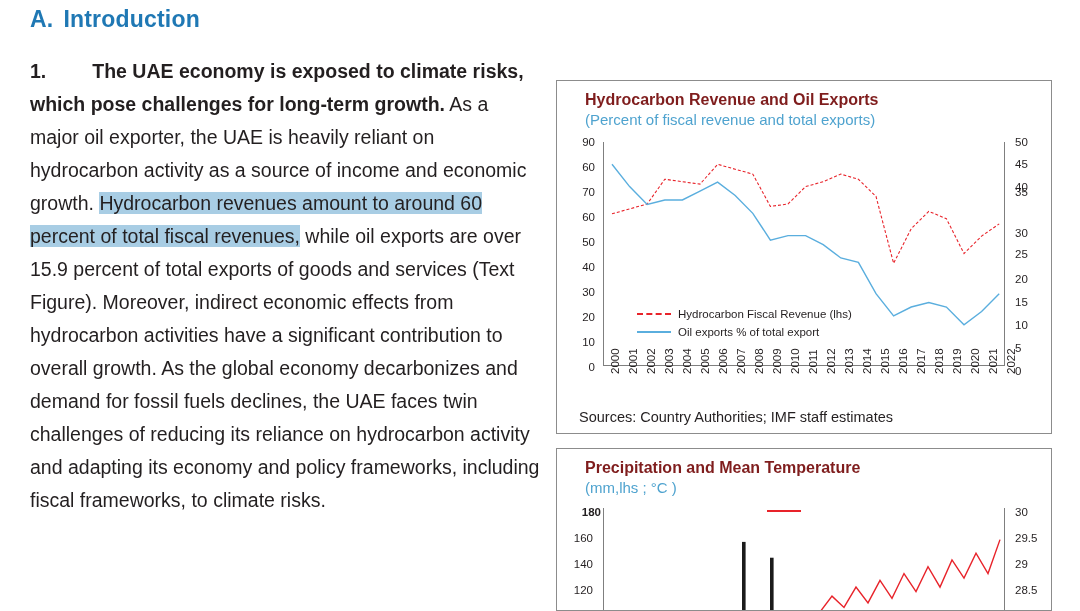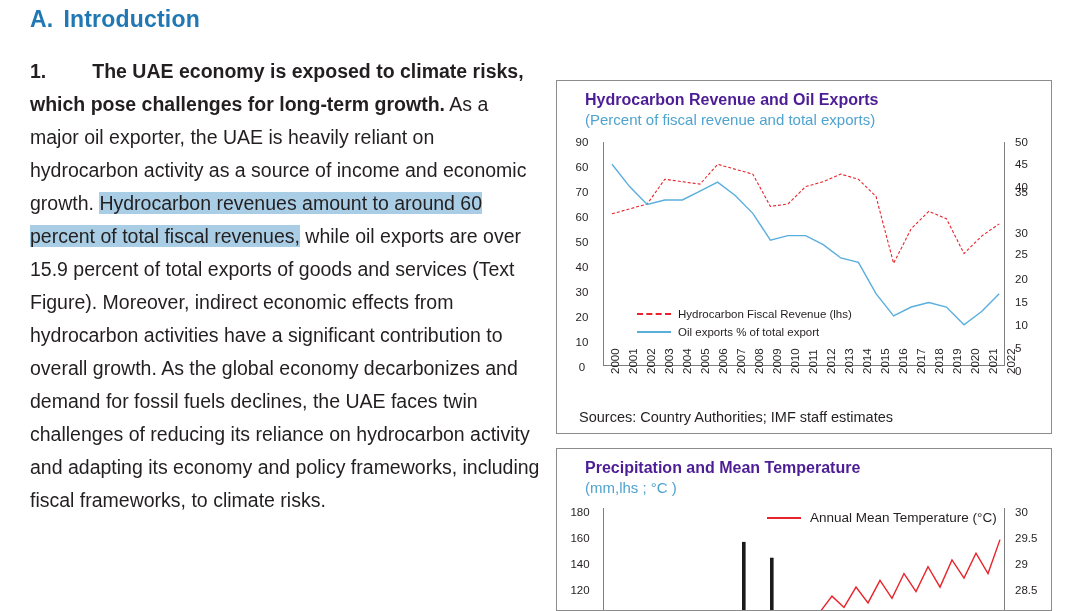--- a/index.html
+++ b/index.html
@@ -64,21 +64,21 @@
   .figure {
     border: 1px solid #8c8c8c;
     background: #ffffff;
     box-sizing: border-box;
     position: relative;
   }
   .fig1 { height: 354px; }
   .fig2 { margin-top: 14px; height: 163px; overflow: hidden; }
 
   .fig-title {
-    color: #4c1d95;
+    color: #7f1d1d;
     font-weight: bold;
     font-size: 16px;
     margin: 10px 0 0 28px;
   }
   .fig-sub {
     color: #4fa3cf;
     font-size: 15px;
     margin: 2px 0 0 28px;
   }
 
@@ -86,21 +86,21 @@
     position: relative;
     margin: 8px 10px 0 10px;
     height: 230px;
   }
   .plot-wrap.p2 { height: 120px; margin-top: 6px; }
 
   .axis-label {
     position: absolute;
     font-size: 11.5px;
     color: #231f20;
-    text-align: center;
+    text-align: right;
     width: 26px;
   }
   .axis-label.right { text-align: left; }
 
   .plot-area {
     position: absolute;
     left: 36px;
     right: 36px;
     top: 6px;
     bottom: 0;
@@ -256,21 +256,21 @@
 
       <div class="source-note">Sources: Country Authorities; IMF staff estimates</div>
     </div>
 
     <div class="figure fig2">
       <div class="fig-title">Precipitation and Mean Temperature</div>
       <div class="fig-sub">(mm,lhs ; °C )</div>
 
       <div class="plot-wrap p2">
 
-        <div class="axis-label" style="left:0px; top:4px;" width="30">180</div>
+        <div class="axis-label" style="left:8px; top:4px;font-weight:bold;" width="30">180</div>
         <div class="axis-label" style="left:0px; top:30px;">160</div>
         <div class="axis-label" style="left:0px; top:56px;">140</div>
         <div class="axis-label" style="left:0px; top:82px;">120</div>
 
         <div class="axis-label right" style="right:0px; top:4px;">30</div>
         <div class="axis-label right" style="right:0px; top:30px;">29.5</div>
         <div class="axis-label right" style="right:0px; top:56px;">29</div>
         <div class="axis-label right" style="right:0px; top:82px;">28.5</div>
 
         <div class="plot-area p2">
@@ -279,20 +279,19 @@
             <rect x="34.5" y="30" width="0.9" height="70" fill="#1b1b1b"></rect>
             <rect x="41.5" y="44" width="0.9" height="56" fill="#1b1b1b"></rect>
 
             <polyline fill="none" stroke="#e8232a" stroke-width="1.4" vector-effect="non-scaling-stroke" points="54,92 57,78 60,88 63,70 66,84 69,64 72,80 75,58 78,74 81,52 84,70 87,46 90,62 93,40 96,58 99,28"></polyline>
           </svg>
         </div>
 
         <div class="legend2">
           <div class="legend-row">
             <span class="swatch solid-red"></span>
-            <span>Annual Mean Temperature (°C)</span>
           </div>
         </div>
       </div>
     </div>
 
   </div>
 </div>
 
 </body></html>

